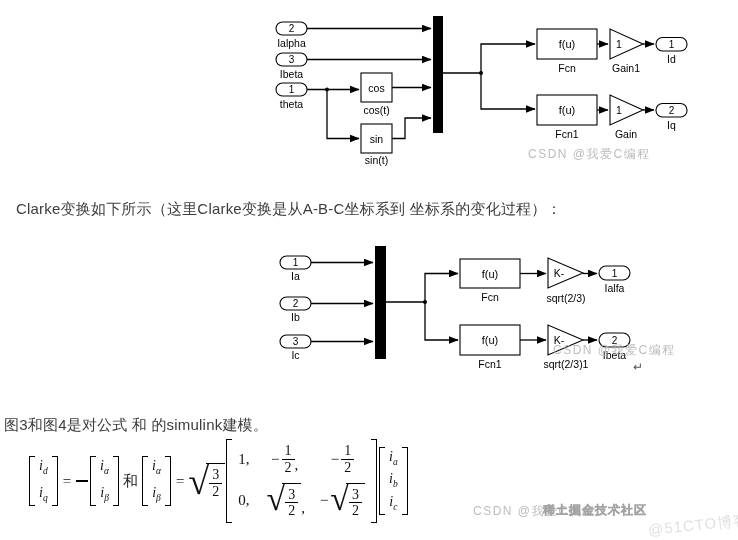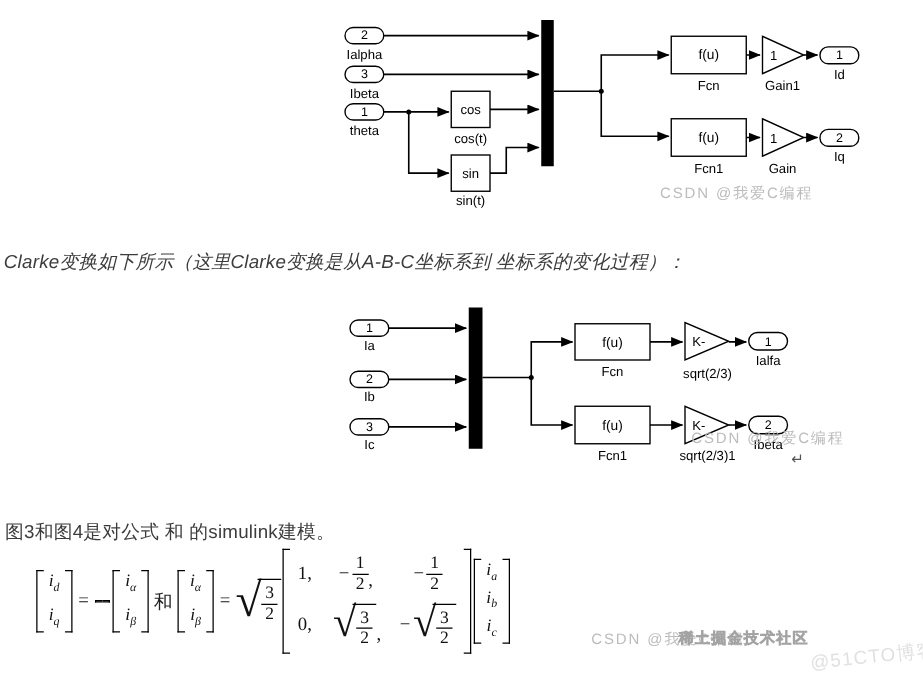--- a/index.html
+++ b/index.html
@@ -113,21 +113,21 @@
   <polygon class="shape" points="610,95 610,125 643,110"></polygon>
   <text class="gtext" x="619" y="114" text-anchor="middle">1</text>
   <text class="plabel" x="626" y="138" text-anchor="middle">Gain</text>
   <rect class="shape" x="656" y="103.5" width="31" height="13.5" rx="6.5"></rect>
   <text class="pnum" x="671.5" y="113.5" text-anchor="middle">2</text>
   <text class="plabel" x="671.5" y="129" text-anchor="middle">Iq</text>
 </svg>
 
 <div class="wm" style="left:528px;top:146px;">CSDN @我爱C编程</div>
 
-<div class="para" style="left:3px;top:200px;font-style:italic;">Clarke变换如下所示（这里Clarke变换是从A-B-C坐标系到 坐标系的变化过程）：</div>
+<div class="para" style="left:16px;top:200px;">Clarke变换如下所示（这里Clarke变换是从A-B-C坐标系到 坐标系的变化过程）：</div>
 
 <svg style="left:275px;top:240px;" width="370" height="140" viewBox="275 240 370 140">
   <defs>
     <marker id="ah2" markerWidth="8" markerHeight="7" refX="7" refY="3" orient="auto">
       <path d="M0 0 L7.5 3 L0 6 Z" fill="#000"></path>
     </marker>
   </defs>
 
   <path class="wire" d="M311 262.5 H373" marker-end="url(#ah2)"></path>
   <path class="wire" d="M311 303.5 H373" marker-end="url(#ah2)"></path>

